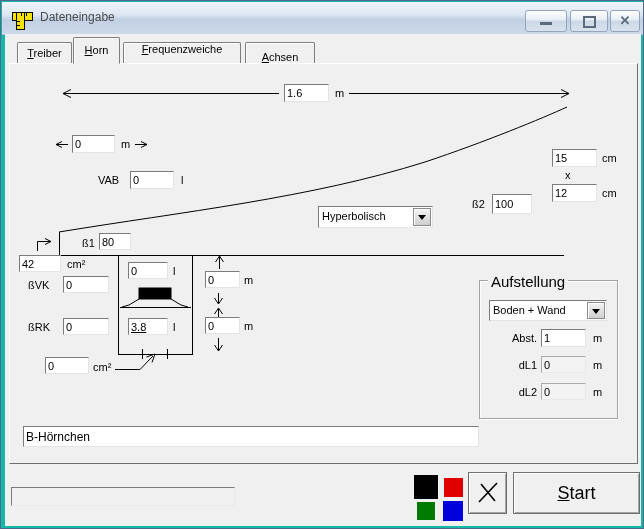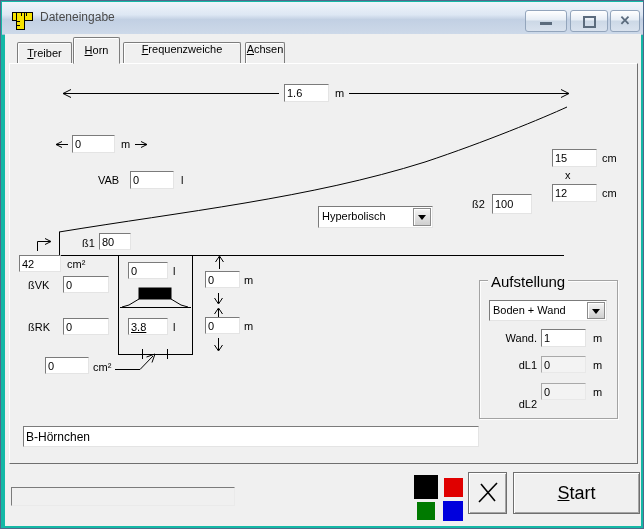--- a/index.html
+++ b/index.html
@@ -75,21 +75,21 @@
 
   <div class="tab" style="left:16px;top:41px;width:55px;height:21px;padding-top:4px;">
     <span class="hot">T</span><span>reiber</span>
   </div>
   <div class="tab" style="left:72px;top:36px;width:47px;height:27px;padding-top:6px;border-bottom:1px solid #f0f0f0;z-index:5;">
     <span class="hot">H</span><span>orn</span>
   </div>
   <div class="tab" style="left:122px;top:41px;width:118px;height:21px;padding-top:0;">
     <span class="hot">F</span><span>requenzweiche</span>
   </div>
-  <div class="tab" style="left:244px;top:41px;width:40px;height:21px;padding-top:0;">
+  <div class="tab" style="left:244px;top:41px;width:70px;height:21px;padding-top:8px;">
     <span class="hot">A</span><span>chsen</span>
   </div>
 
   <div class="page"></div>
 
   <svg class="draw" width="644" height="529" viewBox="0 0 644 529">
     <g stroke="#000" stroke-width="1" fill="none">
 
       <g>
         <line x1="62" y1="92.5" x2="278" y2="92.5"></line>
@@ -206,27 +206,27 @@
 
   <div class="groupbox" style="left:478px;top:279px;width:139px;height:139px;">
     <span class="legend">Aufstellung</span>
   </div>
   <div class="combo" style="left:488px;top:299px;width:118px;height:21px;text-align:center;">
     <span class="txt">Boden + Wand</span>
     <span class="cbtn">
         <span class="arr"></span>
       </span>
   </div>
-  <span class="lbl" style="left:499px;top:331px;width:37px;text-align:right;">Wand.</span>
+  <span class="lbl" style="left:499px;top:331px;width:37px;text-align:right;">Abst.</span>
   <input class="tb" style="left: 540px; top: 328px; width: 45px; height: 18px;" value="1">
   <span class="lbl" style="left:592px;top:331px;">m</span>
   <span class="lbl" style="left:499px;top:358px;width:37px;text-align:right;">dL1</span>
   <input class="tb dim" style="left: 540px; top: 355px; width: 45px; height: 17px;" value="0">
   <span class="lbl" style="left:592px;top:358px;">m</span>
-  <span class="lbl" style="left:499px;top:385px;width:37px;text-align:right;margin-top:12px;">dL2</span>
+  <span class="lbl" style="left:499px;top:385px;width:37px;text-align:right;">dL2</span>
   <input class="tb dim" style="left: 540px; top: 382px; width: 45px; height: 17px;" value="0">
   <span class="lbl" style="left:592px;top:385px;">m</span>
 
   <input class="tb" style="left: 22px; top: 425px; width: 456px; height: 21px; font-size: 12px;" value="B-Hörnchen">
 
   <div class="sunken" style="left:10px;top:486px;width:224px;height:19px;"></div>
 
   <div class="swatch" style="left: 413px; top: 474px; width: 24px; height: 24px; background-color: rgb(0, 0, 0);"></div>
   <div class="swatch" style="left: 443px; top: 477px; width: 19px; height: 19px; background-color: rgb(224, 0, 0);"></div>
   <div class="swatch" style="left: 416px; top: 501px; width: 18px; height: 18px; background-color: rgb(0, 122, 0);"></div>

